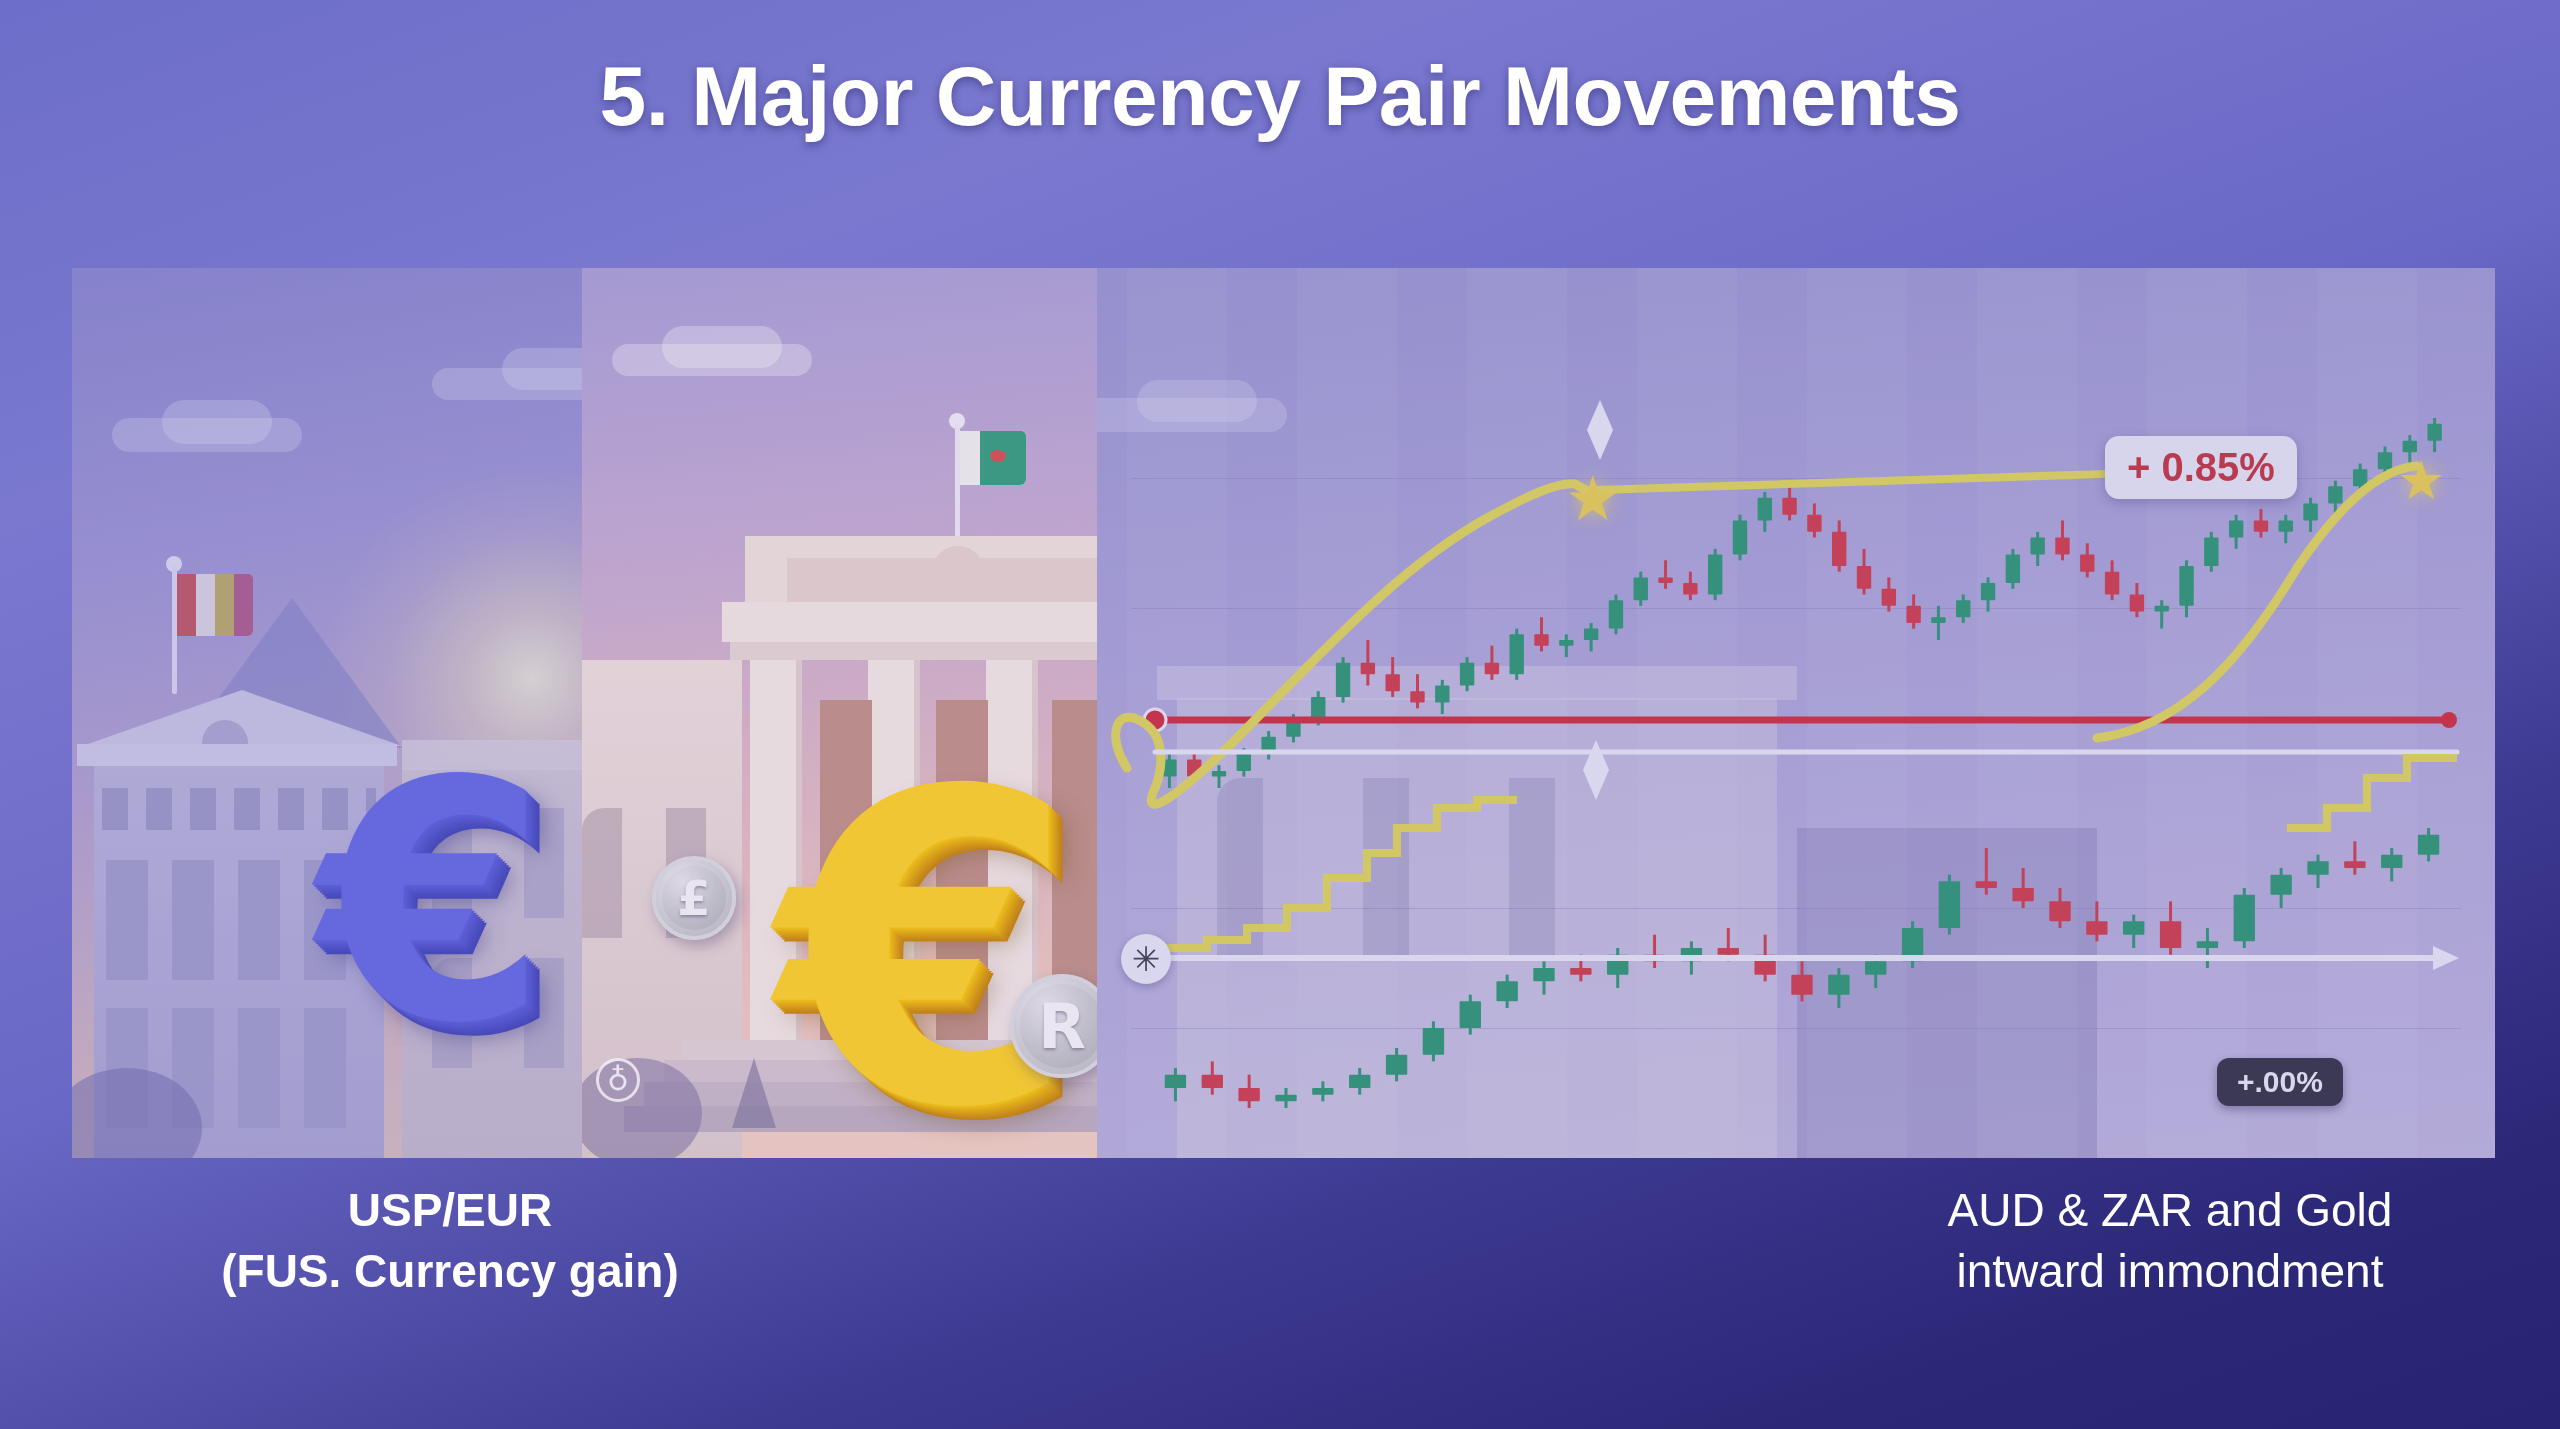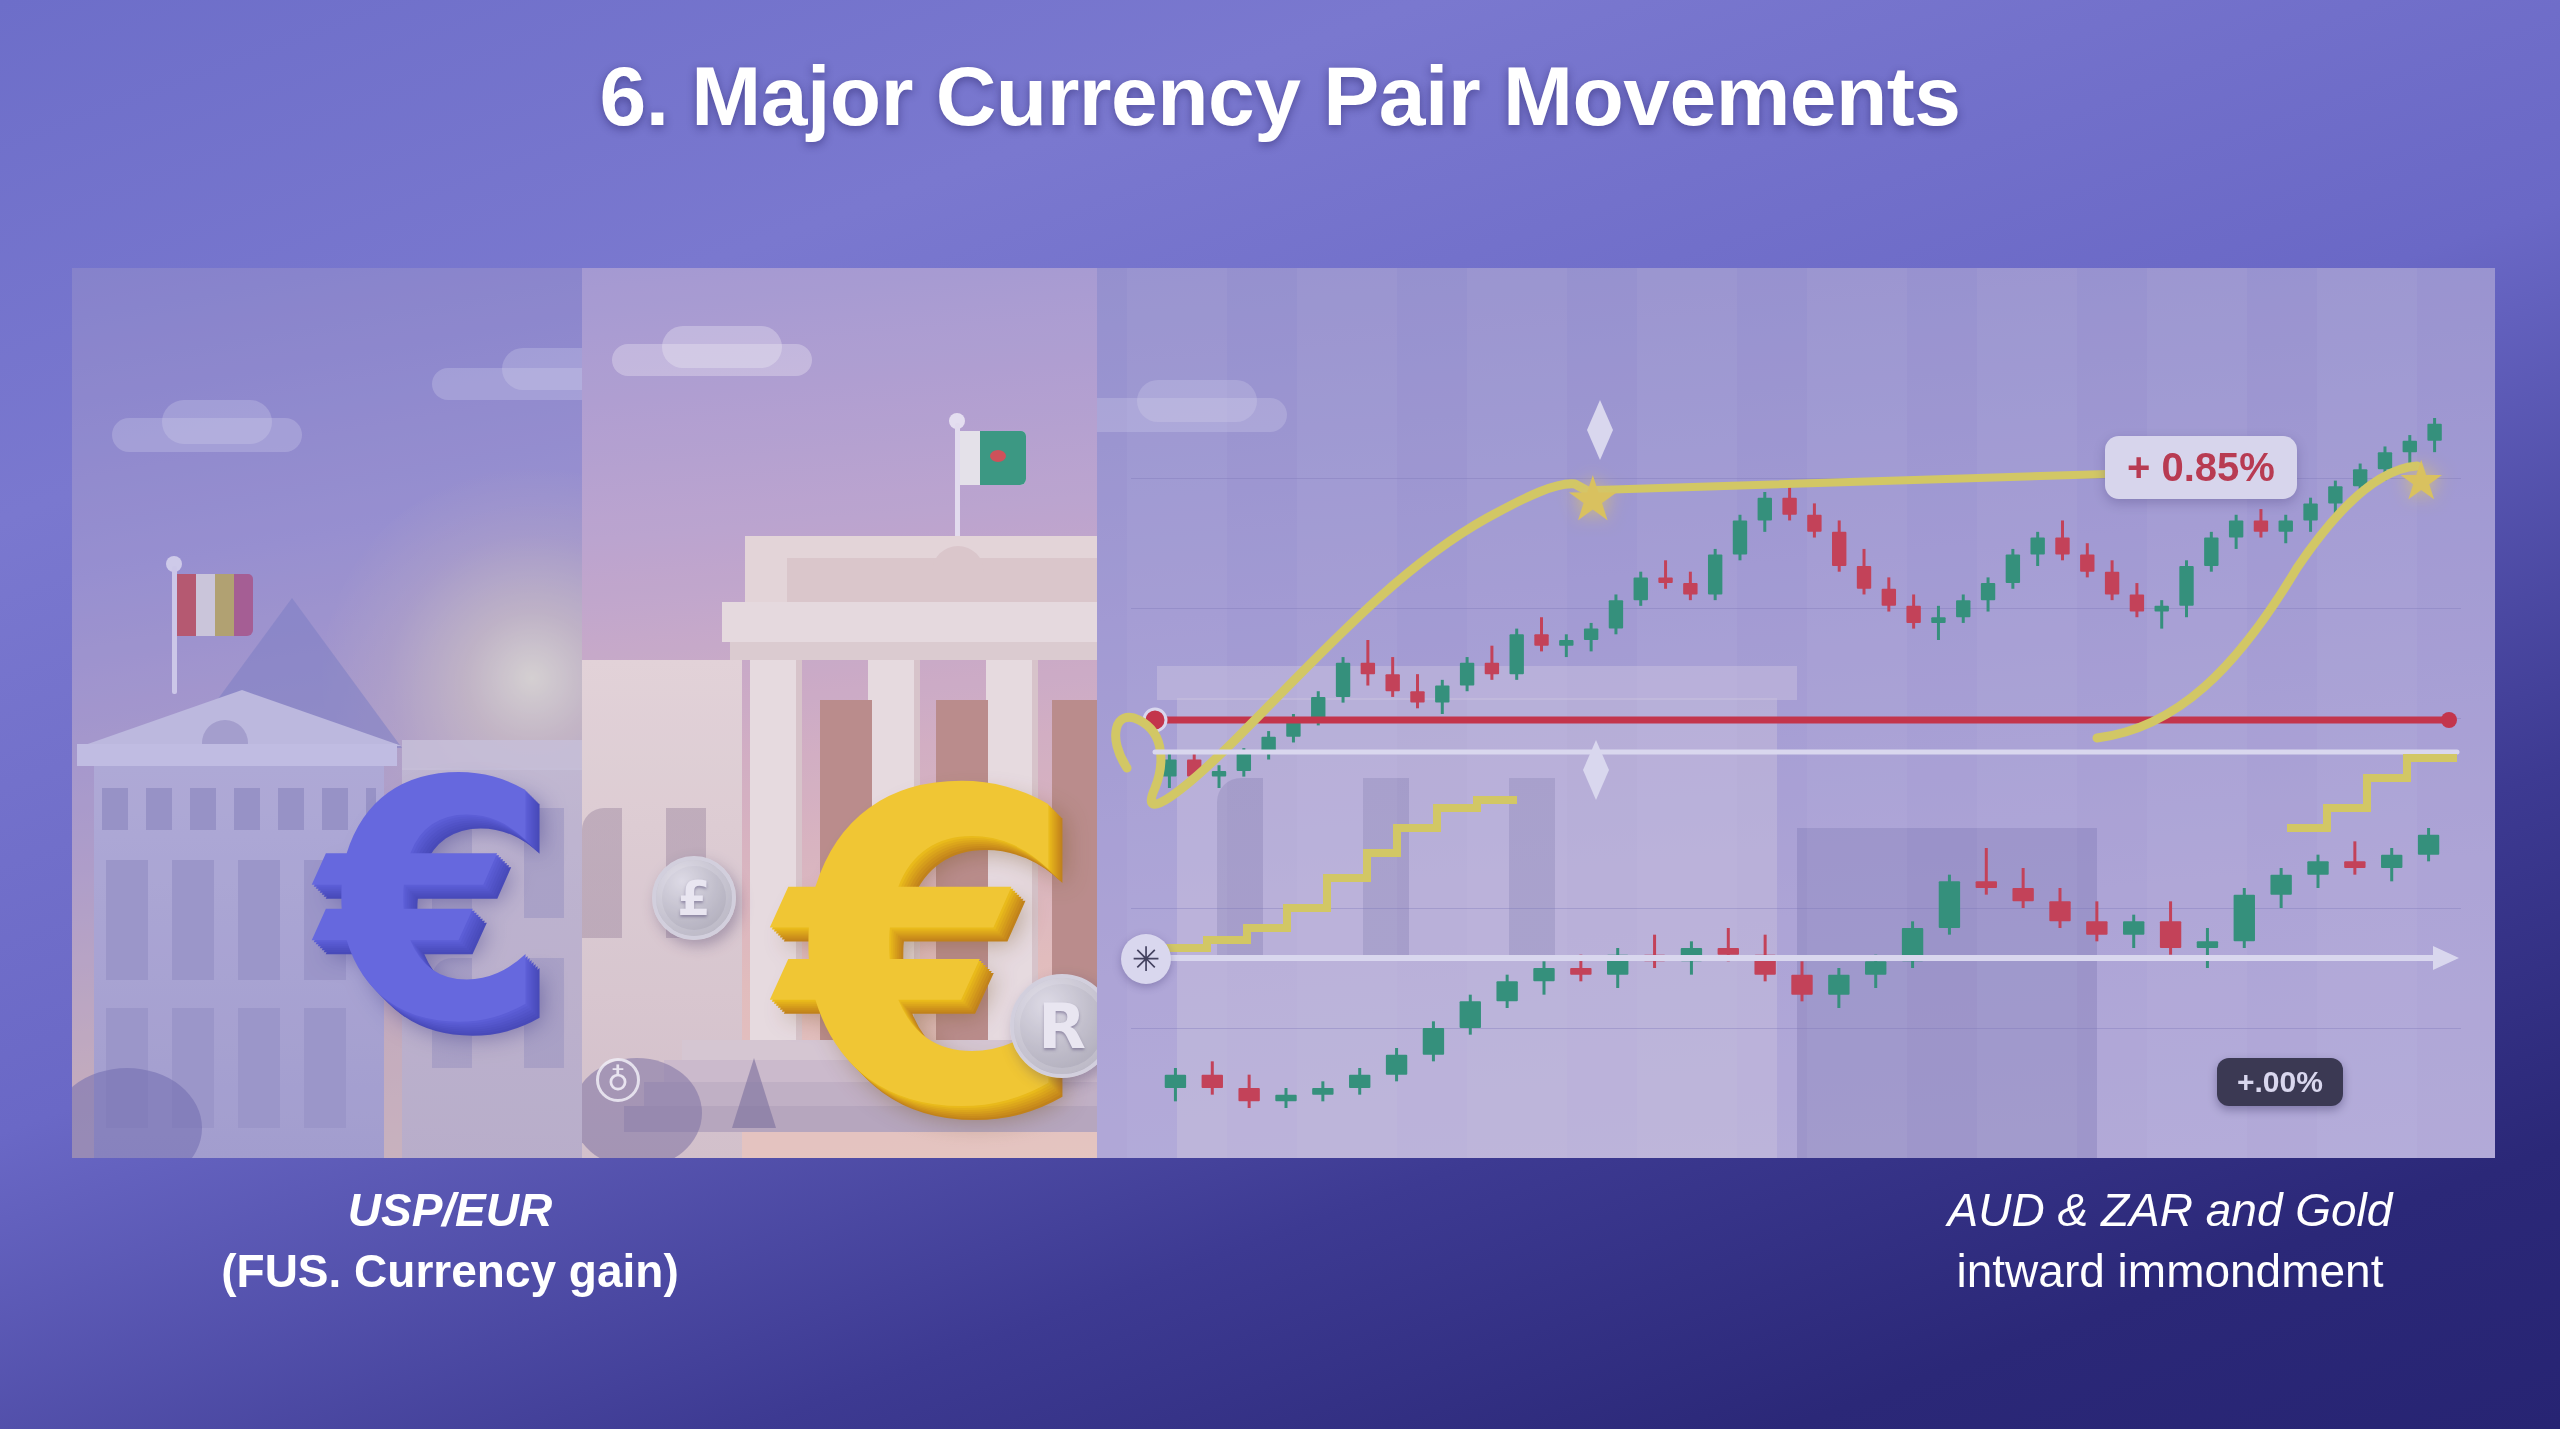--- a/index.html
+++ b/index.html
@@ -126,31 +126,31 @@
     position:absolute; width:50px; height:50px; border-radius:50%;
     background:#ffffff; display:flex; align-items:center; justify-content:center;
     color:#2a2a33; font-size:34px; line-height:1;
     font-family:"DejaVu Sans", sans-serif;
     box-shadow:0 3px 8px rgba(40,30,80,.35);
   }
 
   
   #captions { position:absolute; left:0; top:1180px; width:100%; height:220px; }
   .cap { position:absolute; text-align:center; color:#ffffff; }
-  .cap .l1 { font-size:46px; font-weight:bold; line-height:1.32; white-space:nowrap;font-style:italic; }
+  .cap .l1 { font-size:46px; font-weight:bold; line-height:1.32; white-space:nowrap; }
   .cap .l2 { font-size:46px; font-weight:bold; line-height:1.32; white-space:nowrap; }
   .c1 { left:20px;   width:860px; }
   .c2 { left:930px;  width:860px; }
   .c3 { left:1790px; width:760px; }
   .c3 .l1, .c3 .l2 { font-weight:normal; }
 </style>
 </head>
 <body>
 
-<div id="title">6.  Major Currency Pair Movements</div>
+<div id="title">5.  Major Currency Pair Movements</div>
 
 <div id="strip">
 
   <div class="panel p1">
     <div class="panel-inner sky1">
 
       <div class="sunglow" style="left:250px; top:200px;"></div>
 
       <div class="cloud" style="left:40px; top:150px; width:190px; height:34px;"></div>
       <div class="cloud" style="left:90px; top:132px; width:110px; height:44px;"></div>

